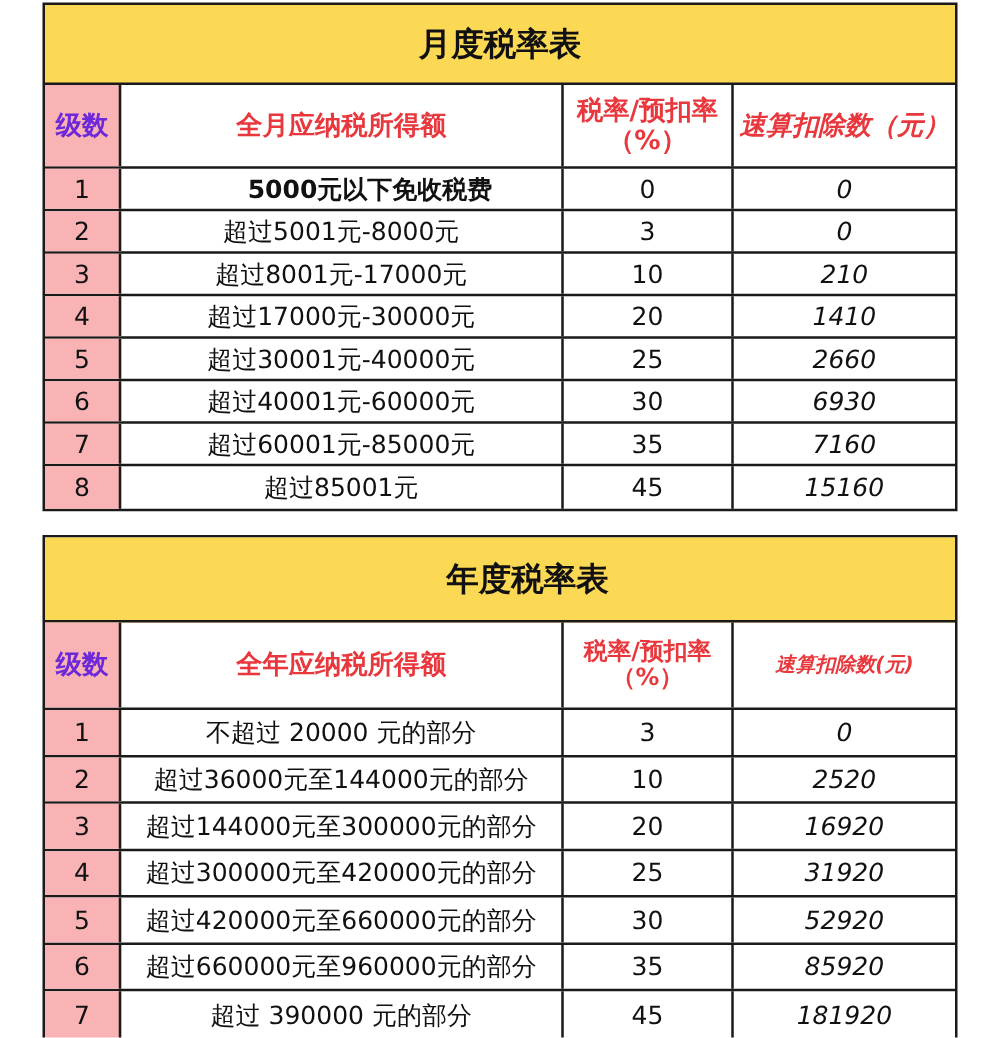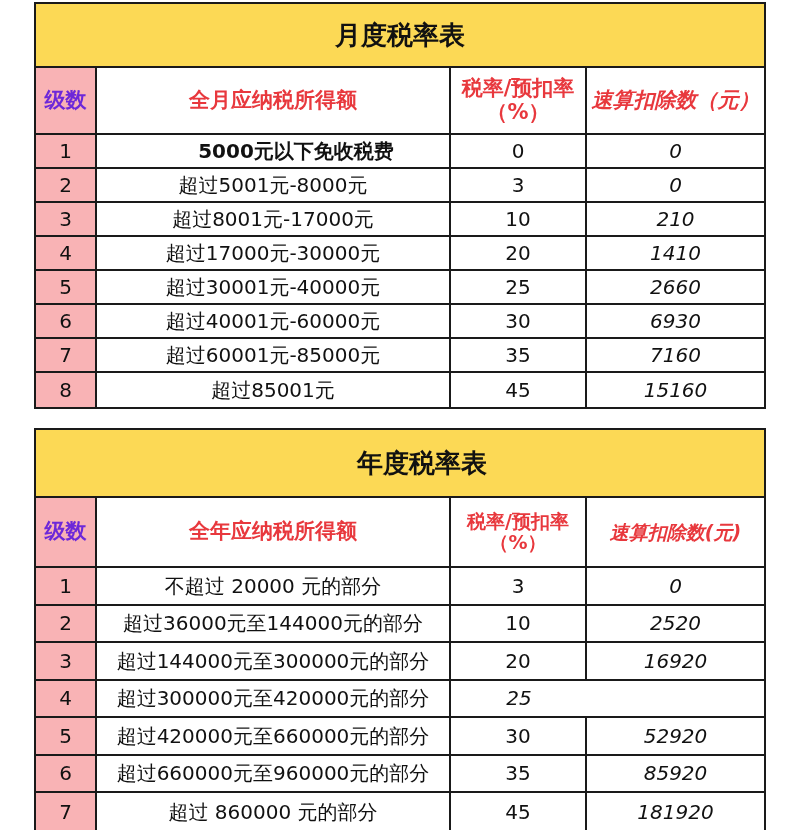--- a/index.html
+++ b/index.html
@@ -34,21 +34,21 @@
   .c2 { width: 354px; }
   .c3 { width: 136px; }
   .c4 { flex: 1; }
   .hdr .cell { color: #e8383d; font-weight: bold; font-size: 21px; }
   .hdr .c1 { color: #6d28d9; font-weight: bold; }
   .t-monthly .hdr { height: 67px; }
   .t-monthly .data { height: 34px; }
   .t-annual .hdr { height: 70px; }
   .t-annual .data { height: 37.5px; }
   .t-annual .hdr .c3 { font-size: 19px; }
-  .t-annual .hdr .c4 { font-size: 19px; }
+  .t-annual .hdr .c4 { font-size: 16px; }
   .bold { font-weight: bold; padding-left: 46px; }
 </style>
 </head>
 <body>
 
 <div class="tbl t-monthly">
   <div class="title-row">月度税率表</div>
   <div class="row hdr">
     <div class="cell c1">级数</div>
     <div class="cell c2">全月应纳税所得额</div>
@@ -128,32 +128,33 @@
   <div class="row data">
     <div class="cell c1">3</div>
     <div class="cell c2">超过144000元至300000元的部分</div>
     <div class="cell c3">20</div>
     <div class="cell c4">16920</div>
   </div>
   <div class="row data">
     <div class="cell c1">4</div>
     <div class="cell c2">超过300000元至420000元的部分</div>
     <div class="cell c3">25</div>
+    <div class="cell c4">31920</div>
   </div>
   <div class="row data">
     <div class="cell c1">5</div>
     <div class="cell c2">超过420000元至660000元的部分</div>
     <div class="cell c3">30</div>
     <div class="cell c4">52920</div>
   </div>
   <div class="row data">
     <div class="cell c1">6</div>
     <div class="cell c2">超过660000元至960000元的部分</div>
     <div class="cell c3">35</div>
     <div class="cell c4">85920</div>
   </div>
   <div class="row data">
     <div class="cell c1">7</div>
-    <div class="cell c2">超过 860000 元的部分</div>
+    <div class="cell c2">超过 390000 元的部分</div>
     <div class="cell c3">45</div>
     <div class="cell c4">181920</div>
   </div>
 </div>
 
 </body></html>

